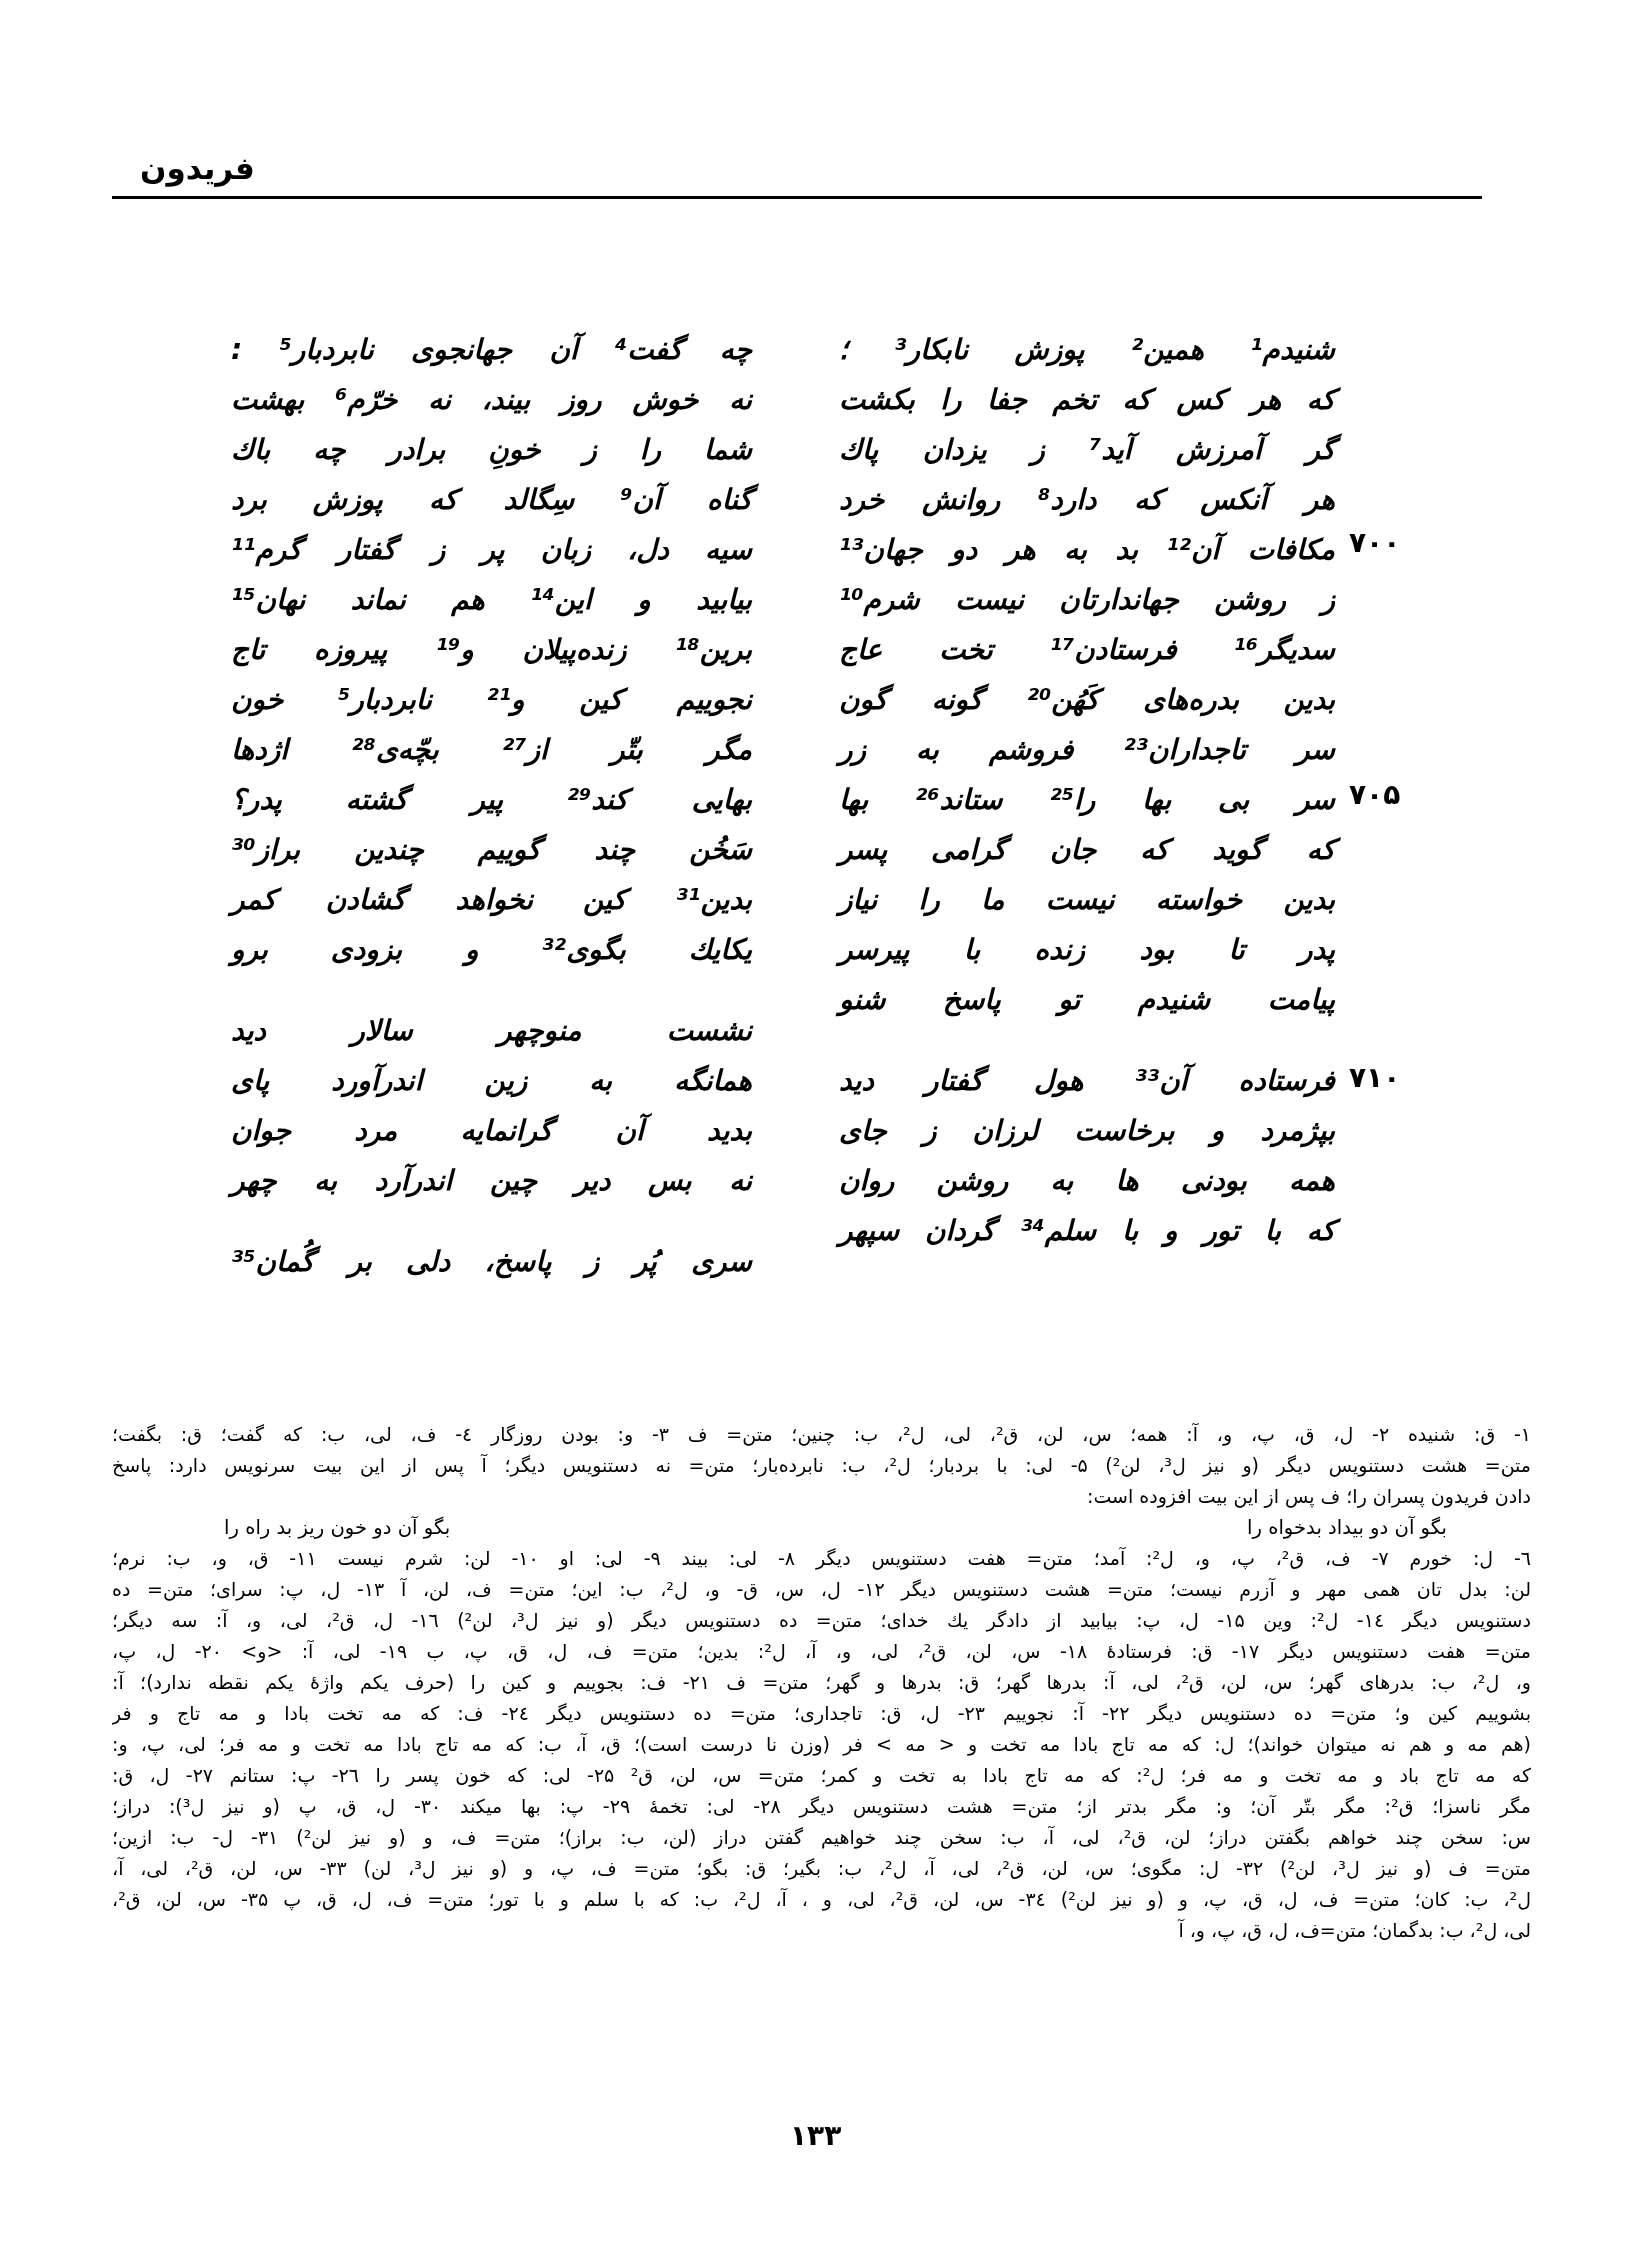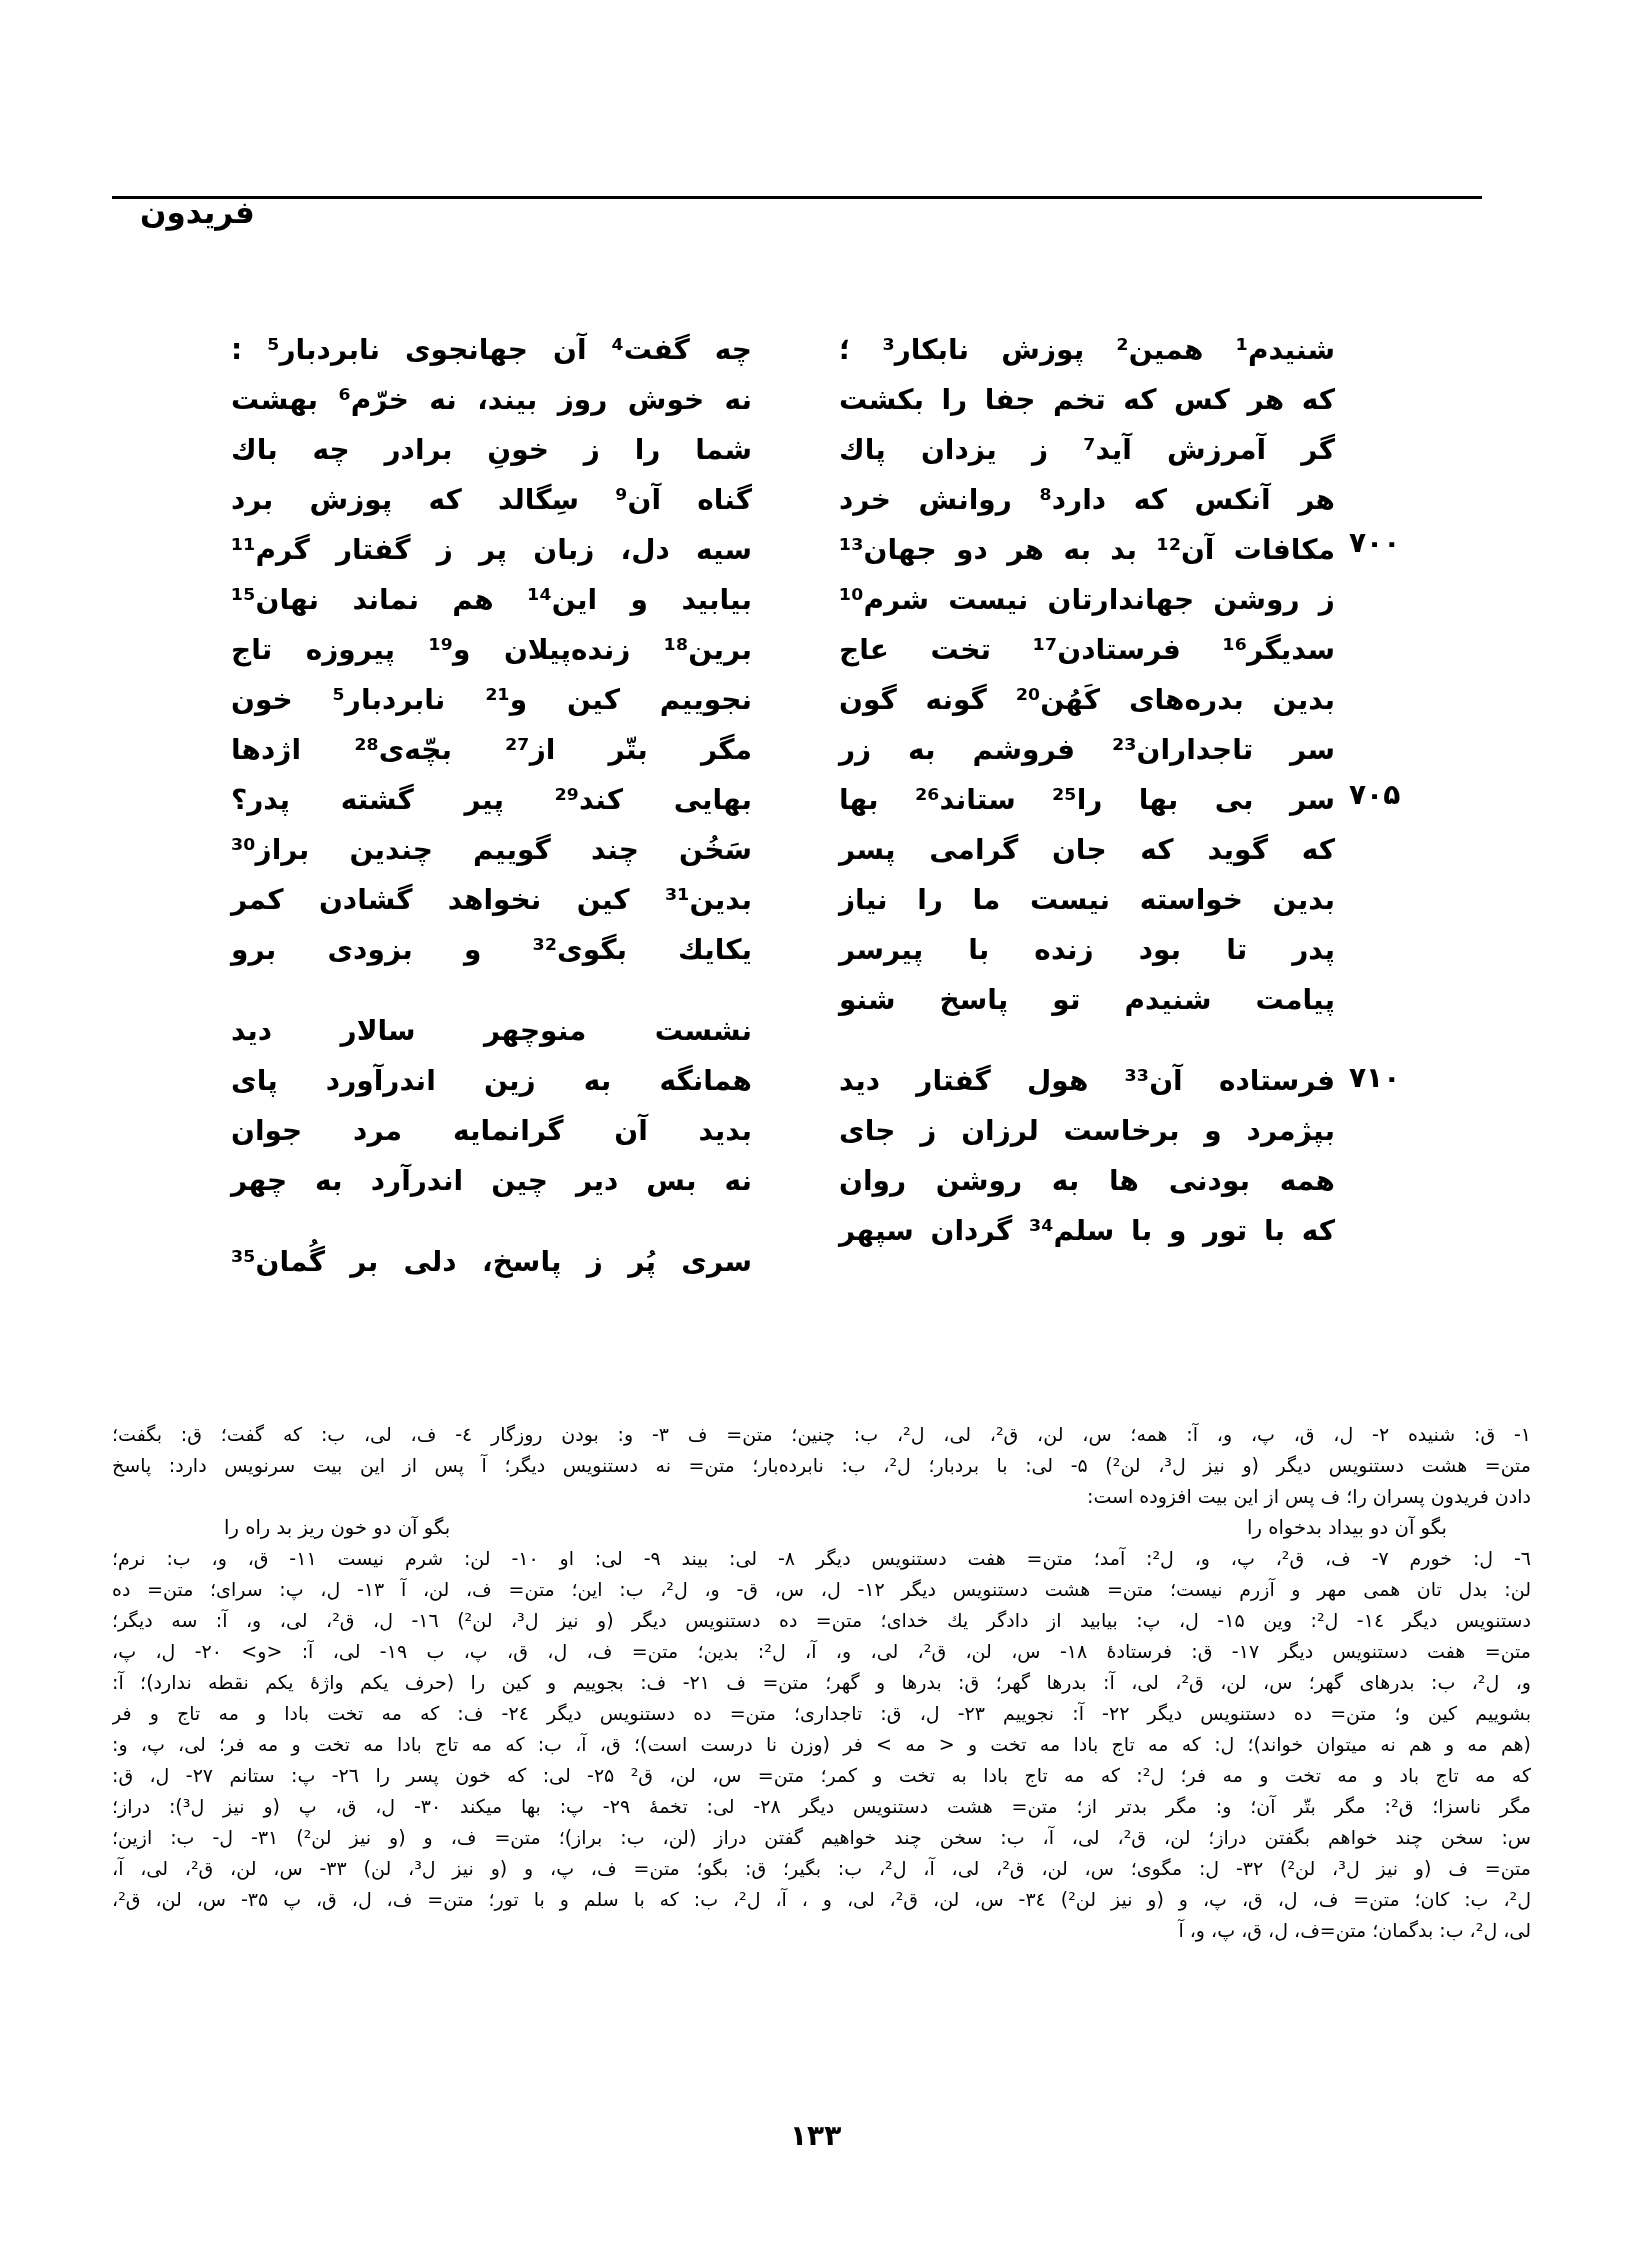--- a/index.html
+++ b/index.html
@@ -1,22 +1,22 @@
 <!DOCTYPE html>
 <html style="font-size:11.2px"><head>
 <meta charset="utf-8">
 <style>
   html, body { margin:0; padding:0; background:#ffffff; }
   body { width:1647px; height:2261px; position:relative; overflow:hidden;
          font-family:"DejaVu Sans", sans-serif; color:#000; }
   .page-header { position:absolute; left:112px; top:150px; width:1370px; height:49px; }
-  .header-title { position:absolute; left:28px; top:0; font-size:31px; font-weight:bold; direction:rtl;margin-top:44px; }
+  .header-title { position:absolute; left:28px; top:0; font-size:31px; font-weight:bold; direction:rtl; }
   .header-rule { position:absolute; left:0; top:46px; width:1370px; height:2.8px; background:#000; }
 
-  .col { position:absolute; direction:rtl; }
+  .col { position:absolute; direction:rtl;font-style:italic; }
   .col-right { left:839px; top:325px; width:496px; }
   .col-left  { left:231px;  top:325px; width:521px; }
   .hemistich { height:50px; font-size:28px; line-height:50px; text-align:justify; text-align-last:justify; white-space:nowrap; font-weight:bold; position:relative; }
   .group-gap { height:31px; }
   .line-numbers { position:absolute; left:1349px; top:325px; width:98px; }
   .line-number { position:absolute; left:0; font-size:28px; font-weight:bold; direction:rtl;text-align:right; }
 
   .footnotes { position:absolute; left:112px; top:1419px; width:1419px; direction:rtl;
                font-size:19px; line-height:31px; text-align:justify; }
   .fn-line { white-space:nowrap; overflow:hidden; text-align:justify; text-align-last:justify; }

